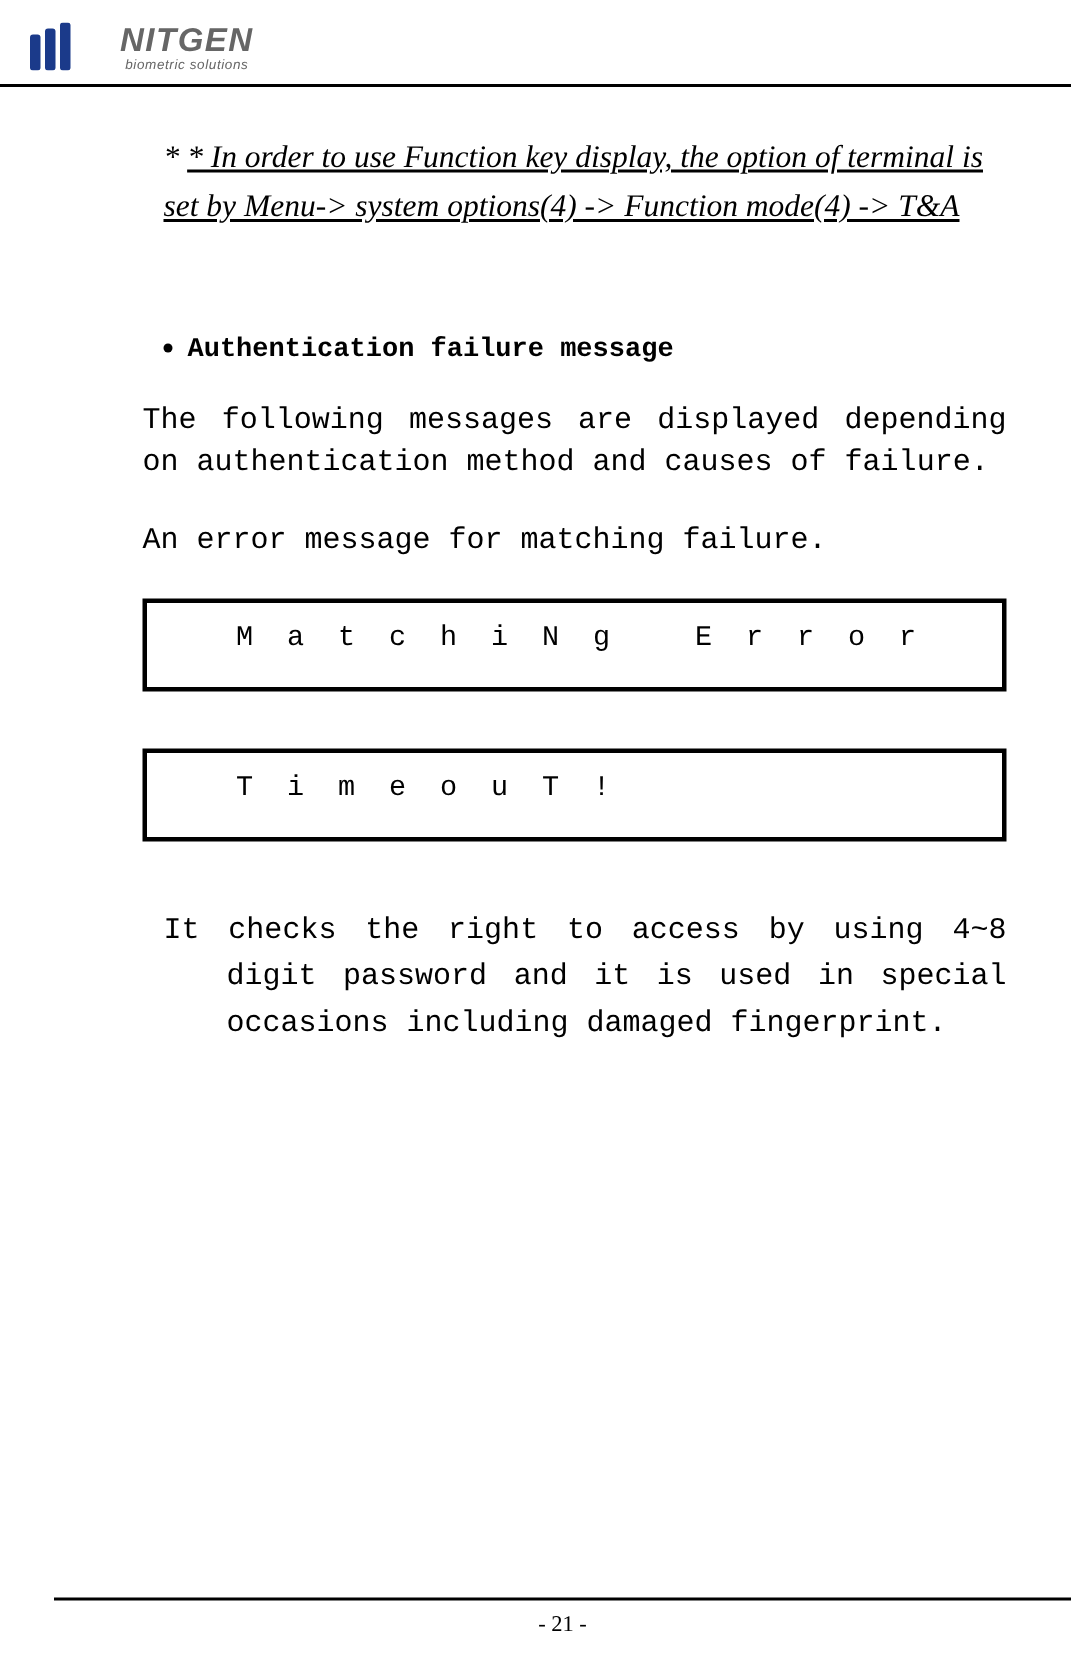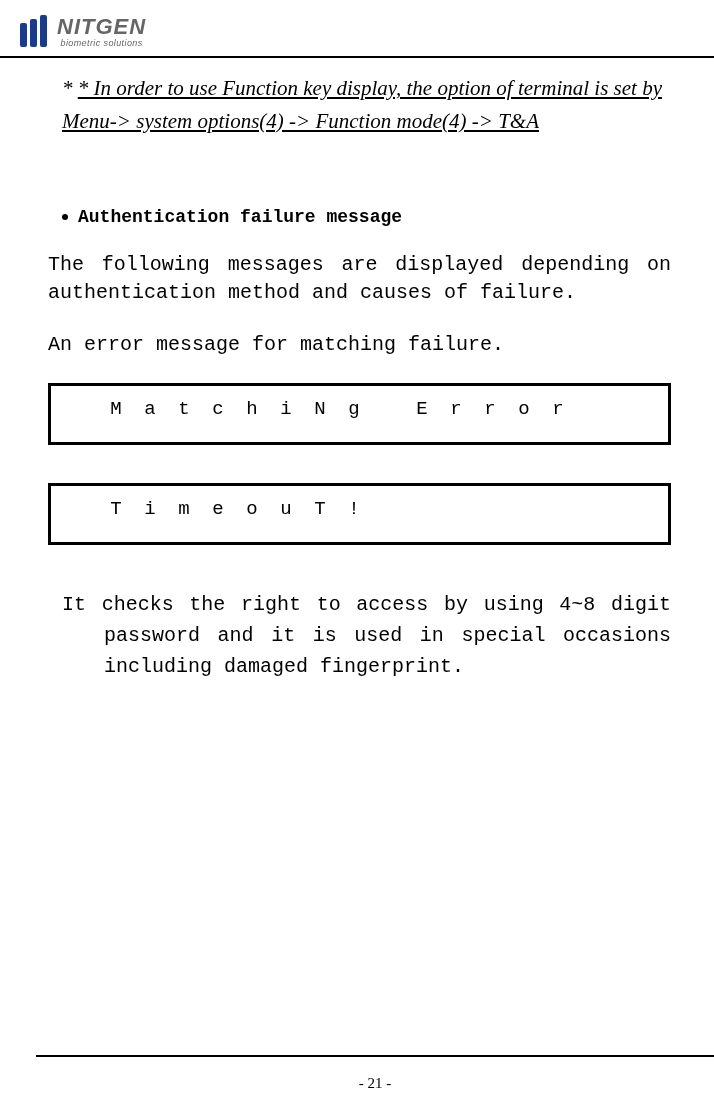--- a/index.html
+++ b/index.html
@@ -5,39 +5,39 @@
     * { box-sizing: border-box; margin: 0; padding: 0; }
     body {
       width: 714px;
       height: 1108px;
       background: #fff;
       font-family: Arial, sans-serif;
       color: #000;
       position: relative;
     }
     .page { width: 714px; height: 1108px; position: relative; }
-    .header { padding: 14px 20px 8px 20px; border-bottom: 2px solid #000; margin-bottom: 14px; display: flex; align-items: center; gap: 1px; }
+    .header { padding: 14px 20px 8px 20px; border-bottom: 2px solid #000; margin-bottom: 30px; display: flex; align-items: center; gap: 24px; }
     .logo-icon { display: inline-flex; align-items: center; }
     .logo-text { display: inline-block; }
     .brand { font-size: 22px; font-weight: 700; font-style: italic; letter-spacing: 1px; color: #666; font-family: Arial, sans-serif; }
     .tagline { font-size: 9px; font-style: italic; color: #666; letter-spacing: 0.4px; margin-top: -2px; text-align: center; }
-    .content { padding: 0 43px 0 48px; }
+    .content { padding: 0 43px 0 48px; margin-left: 47px; }
     .note { font-family: "Times New Roman", serif; font-style: italic; font-size: 21px; line-height: 1.55; margin-left: 14px; margin-bottom: 70px; }
     .note-star { display: inline; }
     .note-underline { text-decoration: underline; }
     .bullet-line { font-family: "Courier New", monospace; font-size: 18px; margin-left: 14px; margin-bottom: 24px; font-weight: bold; }
     .bullet-dot { display: inline-block; width: 6px; height: 6px; background: #000; border-radius: 50%; vertical-align: middle; margin-right: 10px; }
     .body-para { font-family: "Courier New", monospace; font-size: 20px; line-height: 1.4; margin-bottom: 24px; text-align: justify; }
     .display-box { border: 3px solid #000; padding: 12px 14px 22px 14px; margin: 6px 0 44px 0; font-family: "Courier New", monospace; font-size: 19px; }
     .display-row { display: flex; }
     .display-cell { width: 34px; text-align: center; }
     .section-heading { font-family: Arial, sans-serif; font-size: 22px; font-weight: 700; margin: 36px 0 24px 0; }
     .body-para-sub { font-family: "Courier New", monospace; font-size: 20px; line-height: 1.55; margin-left: 14px; text-align: justify; }
     .body-para-sub-inner { display: block; padding-left: 42px; text-indent: -42px; }
-    .footer { position: absolute; bottom: 16px; left: 0; right: 0; border-top: 2px solid #000; text-align: center; padding-top: 18px; font-family: "Times New Roman", serif; font-size: 15px; margin-left: 36px; }
+    .footer { position: absolute; bottom: 16px; left: 0; right: 0; border-top: 2px solid #000; text-align: center; padding-top: 8px; font-family: "Times New Roman", serif; font-size: 15px; margin-left: 36px; }
   </style>
 </head>
 <body>
 
 <div class="page">
 
   <div class="header">
     <span class="logo-icon">
       <svg width="36" height="32" viewBox="0 0 36 32">
         <g fill="#1b3a8a">

